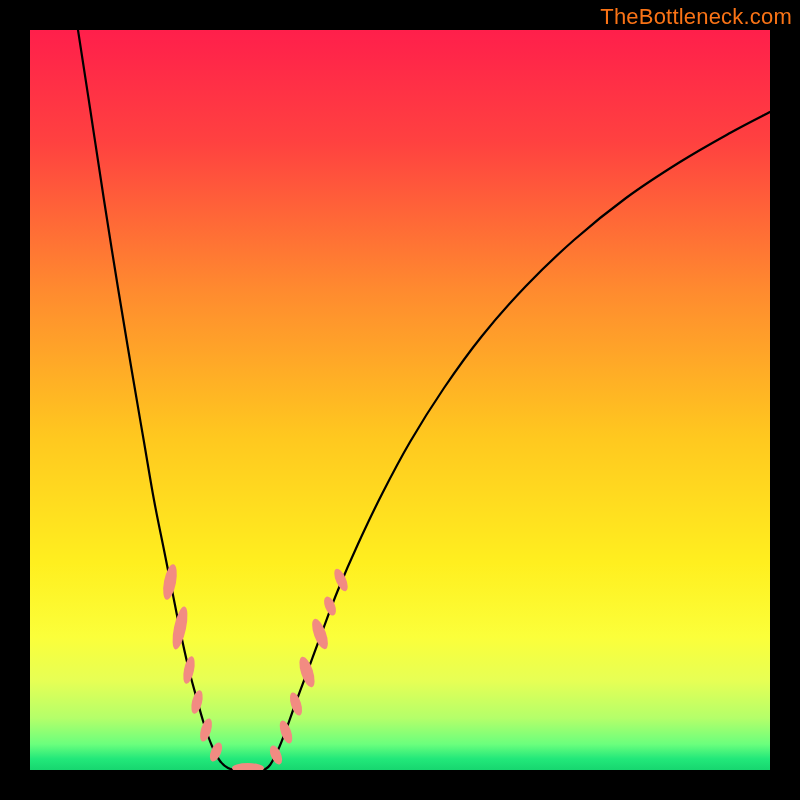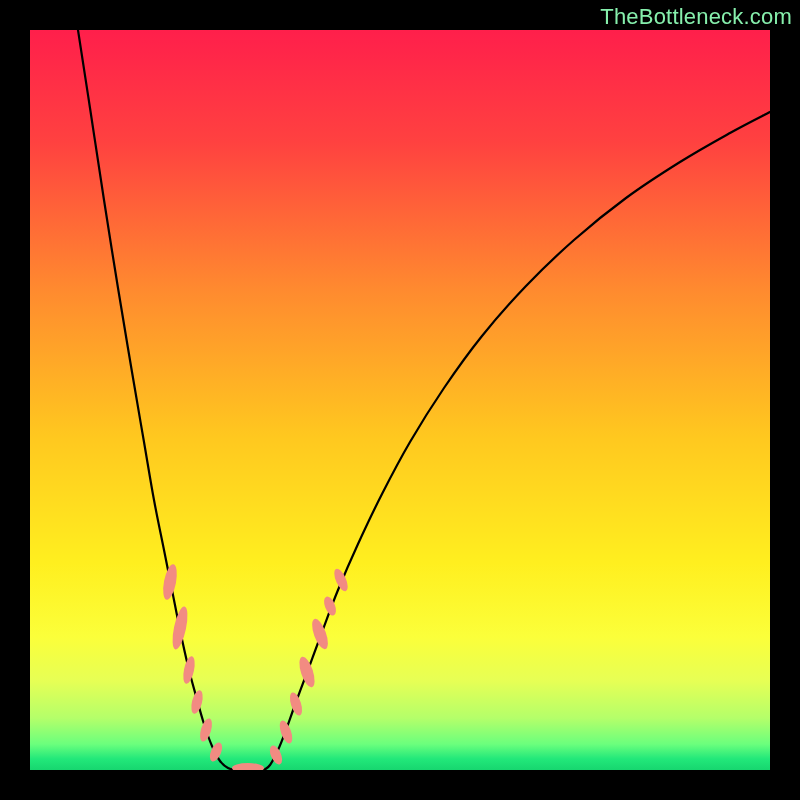--- a/index.html
+++ b/index.html
@@ -24,21 +24,21 @@
     left: 30px;
     top: 30px;
     width: 740px;
     height: 740px;
     overflow: hidden;
   }
   .watermark {
     position: absolute;
     top: 4px;
     right: 8px;
-    color: #86efac;
+    color: #f97316;
     font-size: 22px;
     font-weight: 500;
     letter-spacing: 0.2px;
     user-select: none;
   }
   svg {
     display: block;
   }
 </style>
 </head>

